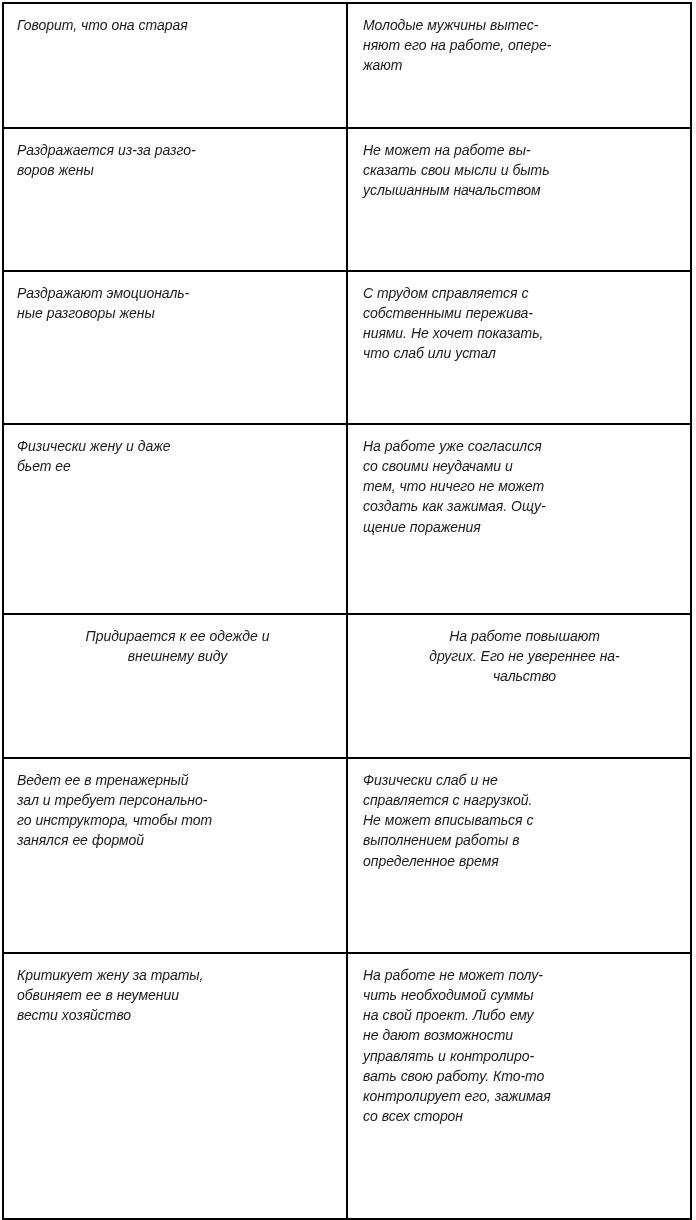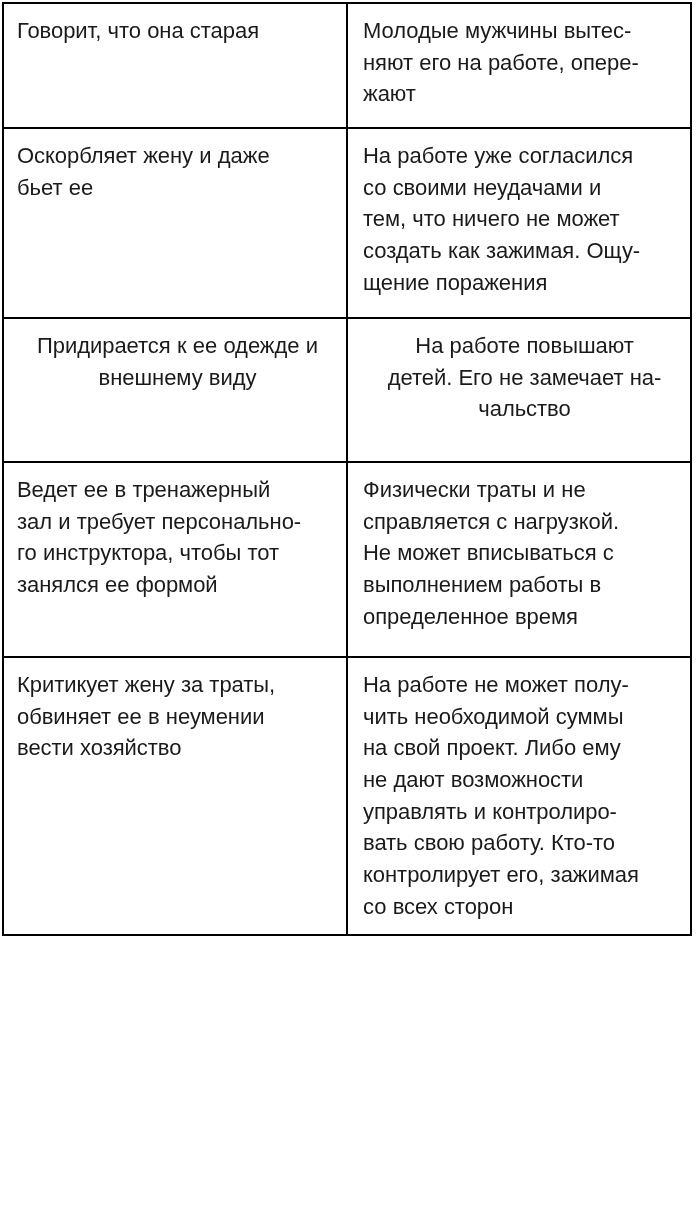--- a/index.html
+++ b/index.html
@@ -23,25 +23,26 @@
     table-layout: fixed;
   }
 
   #comparison-table col.col-behaviour { width: 344px; }
   #comparison-table col.col-reason    { width: 344px; }
 
   #comparison-table td {
     border: 2px solid #000000;
     vertical-align: top;
     padding: 11px 13px 12px 13px;
-    font-size: 22px;
+    font-size: 14px;
     line-height: 1.44;
     letter-spacing: -0.05px;
     white-space: pre-line;
     word-spacing: 0.2px;
+    font-style: italic;
   }
 
   #comparison-table td.cell-behaviour {
     padding-right: 8px;
   }
 
   #comparison-table td.cell-reason {
     padding-left: 15px;
     padding-right: 4px;
     margin-left: 21px;
@@ -65,42 +66,57 @@
     <col class="col-behaviour">
     <col class="col-reason">
   </colgroup>
   <tbody>
     <tr class="r0">
       <td class="cell-behaviour">Говорит, что она старая</td>
       <td class="cell-reason">Молодые мужчины вытес-
 няют его на работе, опере-
 жают</td>
     </tr>
+    <tr class="r1">
+      <td class="cell-behaviour">Раздражается из-за разго-
+воров жены</td>
+      <td class="cell-reason">Не может на работе вы-
+сказать свои мысли и быть
+услышанным начальством</td>
+    </tr>
+    <tr class="r2">
+      <td class="cell-behaviour">Раздражают эмоциональ-
+ные разговоры жены</td>
+      <td class="cell-reason">С трудом справляется с
+собственными пережива-
+ниями. Не хочет показать,
+что слаб или устал</td>
+    </tr>
     <tr class="r3">
-      <td class="cell-behaviour">Оскорбляет жену и даже
+      <td class="cell-behaviour">Физически жену и даже
 бьет ее</td>
       <td class="cell-reason">На работе уже согласился
 со своими неудачами и
 тем, что ничего не может
 создать как зажимая. Ощу-
 щение поражения</td>
     </tr>
     <tr class="r4">
       <td class="cell-behaviour">Придирается к ее одежде и
 внешнему виду</td>
       <td class="cell-reason">На работе повышают
-детей. Его не замечает на-
+других. Его не увереннее на-
 чальство</td>
     </tr>
     <tr class="r6">
       <td class="cell-behaviour">Ведет ее в тренажерный
 зал и требует персонально-
 го инструктора, чтобы тот
 занялся ее формой</td>
-      <td class="cell-reason">Физически траты и не
+      <td class="cell-reason">Физически слаб и не
 справляется с нагрузкой.
 Не может вписываться с
 выполнением работы в
 определенное время</td>
     </tr>
     <tr class="r7">
       <td class="cell-behaviour">Критикует жену за траты,
 обвиняет ее в неумении
 вести хозяйство</td>
       <td class="cell-reason">На работе не может полу-

